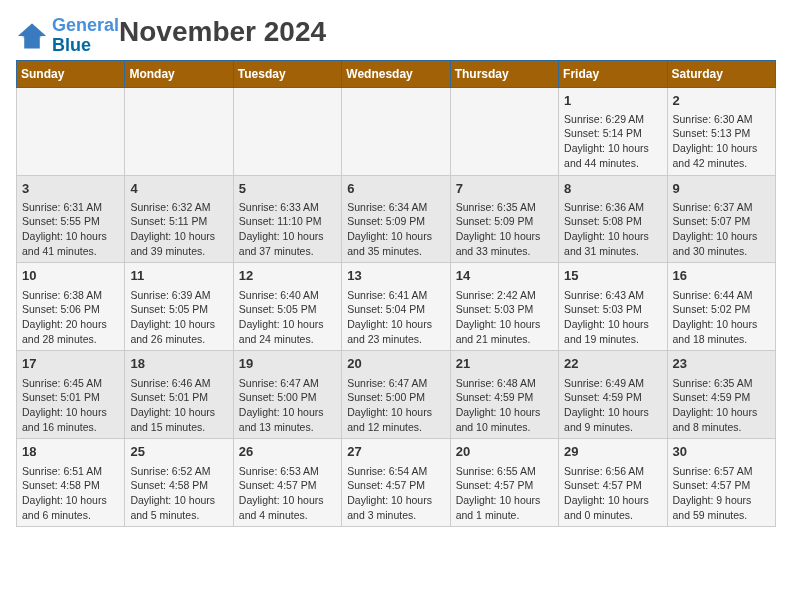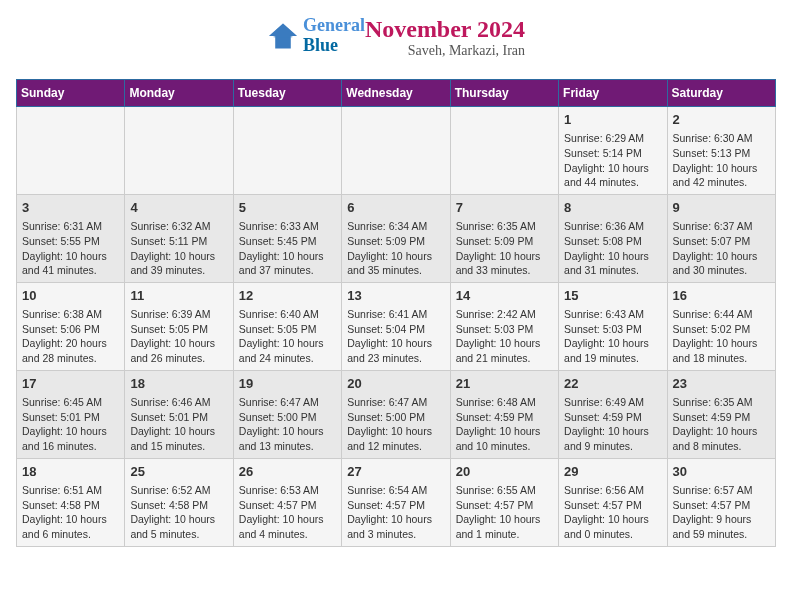--- a/index.html
+++ b/index.html
@@ -5,24 +5,23 @@
     * { box-sizing: border-box; margin: 0; padding: 0; }
     body {
       font-family: Arial, sans-serif;
       background: #fff;
       width: 792px;
       min-height: 612px;
       padding: 16px;
     }
     .header {
       display: flex;
-      justify-content: center;
+      justify-content: flex-start;
       align-items: flex-start;
-      margin-bottom: 20px;
-      font-family: Liberation Serif, serif;
+      margin-bottom: 4px;
     }
     .logo {
       display: flex;
       align-items: center;
       gap: 4px;
     }
     .logo-text {
       font-size: 18px;
       font-weight: bold;
       color: #333;
@@ -30,35 +29,35 @@
     }
     .logo-text span { color: #4a90d9; }
     .logo-icon {
       width: 32px;
       height: 28px;
     }
     .title-section {
       text-align: right;
     }
     .month-title {
-      font-size: 24px;
+      font-size: 28px;
       font-weight: bold;
-      color: #be185d;
+      color: #404040;
     }
     .subtitle {
       font-size: 14px;
       color: #555;
     }
     table {
       width: 100%;
       border-collapse: collapse;
       font-size: 11px;
     }
     thead tr th {
-      background-color: #701a75;
+      background-color: #a16207;
       color: #fff;
       padding: 6px 4px;
       text-align: left;
       font-size: 12px;
       font-weight: bold;
       border: 1px solid #2d6aa0;
     }
     tbody tr {
       height: 80px;
     }
@@ -102,21 +101,20 @@
       <polygon points="20,2 38,18 30,18 30,34 10,34 10,18 2,18" fill="#3a7bbf"></polygon>
       <polygon points="20,2 38,18 32,18 32,20 8,20 8,18 2,18" fill="#3a7bbf" opacity="0.5"></polygon>
     </svg>
     <div class="logo-text">
       <div><span>General</span></div>
       <div><span style="color:#0369a1;">Blue</span></div>
     </div>
   </div>
   <div class="title-section">
     <div class="month-title">November 2024</div>
-    <div class="subtitle">Saveh, Markazi, Iran</div>
   </div>
 </div>
 
 <table>
   <thead>
     <tr>
     <th>Sunday</th>
         <th>Monday</th>
         <th>Tuesday</th>
         <th>Wednesday</th>
@@ -154,21 +152,21 @@
         </td>
         <td>
           <span class="day-number">4</span>
           <div>Sunrise: 6:32 AM</div>
           <div>Sunset: 5:11 PM</div>
           <div>Daylight: 10 hours and 39 minutes.</div>
         </td>
         <td>
           <span class="day-number">5</span>
           <div>Sunrise: 6:33 AM</div>
-          <div>Sunset: 5:45 PM</div>
+          <div>Sunset: 11:10 PM</div>
           <div>Daylight: 10 hours and 37 minutes.</div>
         </td>
         <td>
           <span class="day-number">6</span>
           <div>Sunrise: 6:34 AM</div>
           <div>Sunset: 5:09 PM</div>
           <div>Daylight: 10 hours and 35 minutes.</div>
         </td>
         <td>
           <span class="day-number">7</span>

